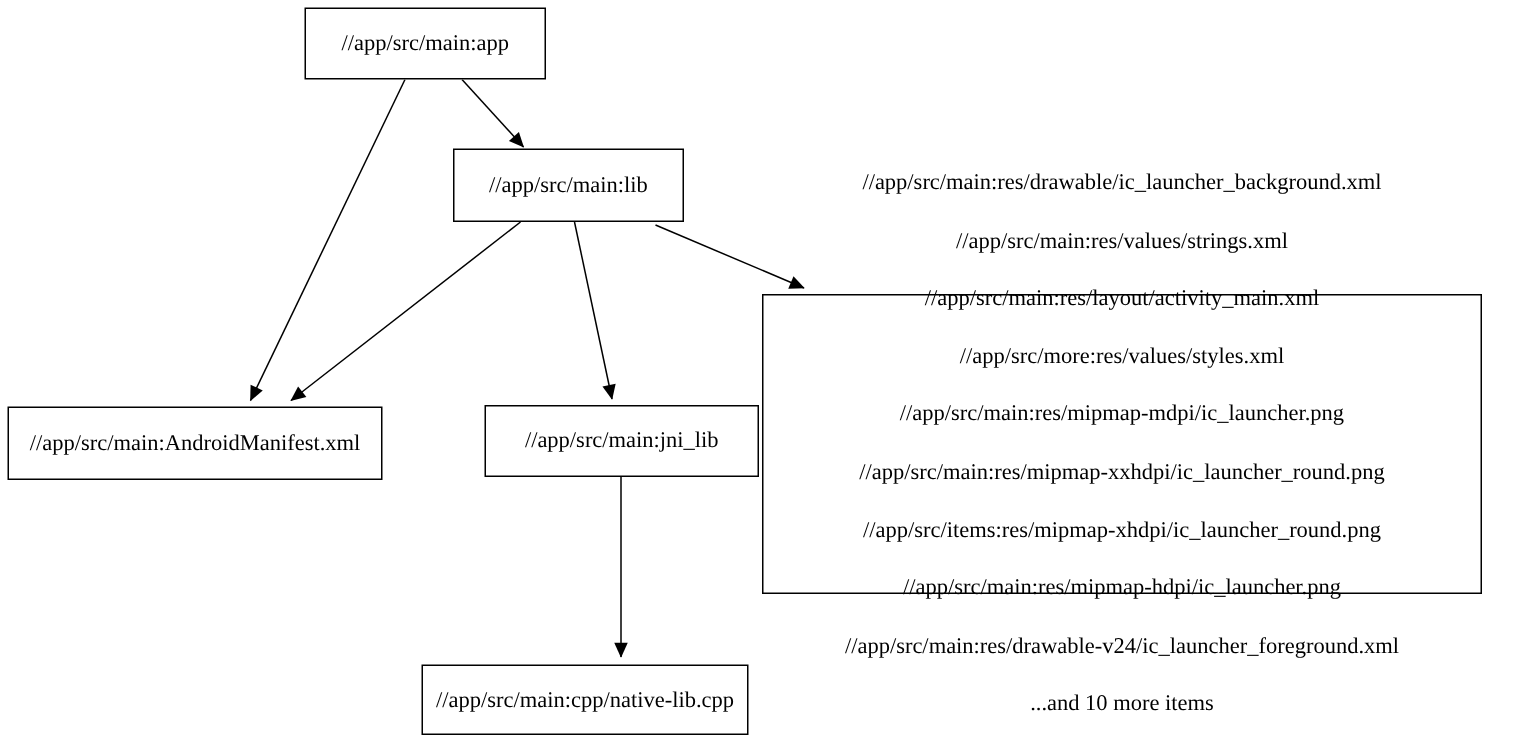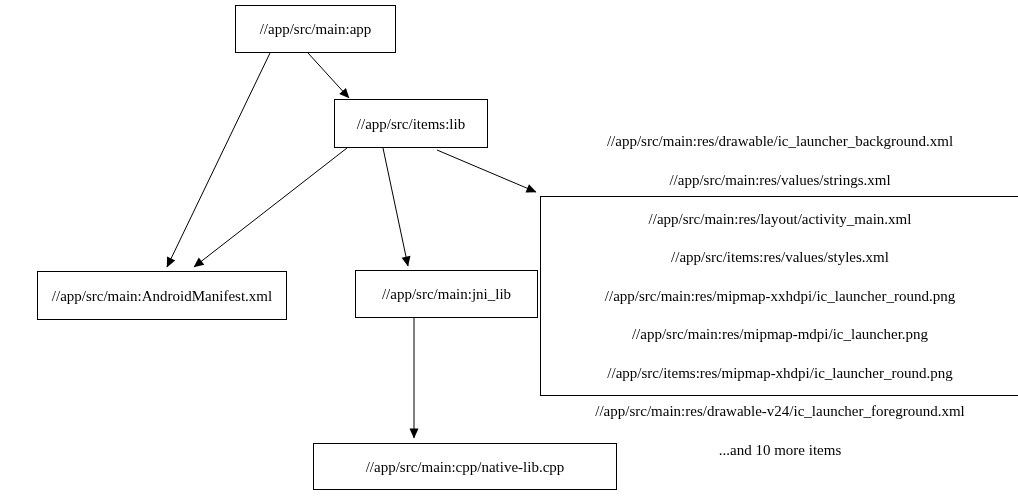--- a/index.html
+++ b/index.html
@@ -33,37 +33,36 @@
     box-sizing: border-box;
     border: 1px solid #000000;
     background: #ffffff;
     display: flex;
     align-items: center;
     justify-content: center;
     text-align: center;
     font-size: 15px;
     line-height: 1.2;
     white-space: nowrap;
-    margin-left: 32px;
   }
   .node.multiline {
     flex-direction: column;
     justify-content: center;
     line-height: 18.6px;
   }
   .node.multiline .res-line {
     white-space: nowrap;
   }
   
   .node-app        { left: 203px; top: 5px;   width: 161px; height: 48px; }
   .node-lib        { left: 302px; top: 99px;  width: 154px; height: 49px; }
   .node-manifest   { left: 5px;   top: 271px; width: 250px; height: 49px; }
   .node-jni-lib    { left: 323px; top: 270px; width: 183px; height: 48px; }
   .node-res-files  { left: 508px; top: 196px; width: 480px; height: 200px; font-size: 15px; gap: 20px; }
-  .node-native-lib { left: 281px; top: 443px; width: 304px; height: 47px; }
+  .node-native-lib { left: 281px; top: 443px; width: 218px; height: 47px; }
 </style>
 </head>
 <body>
 
 <div class="canvas">
 
   <svg class="edges-layer" width="1018" height="496" viewBox="0 0 1018 496" xmlns="http://www.w3.org/2000/svg">
     <defs>
       <marker id="arrowhead" markerUnits="userSpaceOnUse" markerWidth="13" markerHeight="10" viewBox="0 0 10 10" refX="9.5" refY="5" orient="auto">
         <path d="M0,0.5 L10,5 L0,9.5 z" fill="#000000"></path>
@@ -75,39 +74,40 @@
     <line class="edge" x1="383" y1="148" x2="408" y2="266" marker-end="url(#arrowhead)"></line>
     <line class="edge" x1="437" y1="150" x2="536" y2="192" marker-end="url(#arrowhead)"></line>
     <line class="edge" x1="414" y1="318" x2="414" y2="438" marker-end="url(#arrowhead)"></line>
   </svg>
 
   <div class="node node-app">
     <span>//app/src/main:app</span>
   </div>
 
   <div class="node node-lib">
-    <span>//app/src/items:lib</span>
+    <span>//app/src/main:lib</span>
   </div>
 
   <div class="node node-manifest">
     <span>//app/src/main:AndroidManifest.xml</span>
   </div>
 
   <div class="node node-jni-lib">
     <span>//app/src/main:jni_lib</span>
   </div>
 
   <div class="node multiline node-res-files">
     <div class="res-line">//app/src/main:res/drawable/ic_launcher_background.xml</div>
     <div class="res-line">//app/src/main:res/values/strings.xml</div>
     <div class="res-line">//app/src/main:res/layout/activity_main.xml</div>
-    <div class="res-line">//app/src/items:res/values/styles.xml</div>
+    <div class="res-line">//app/src/more:res/values/styles.xml</div>
+    <div class="res-line">//app/src/main:res/mipmap-mdpi/ic_launcher.png</div>
     <div class="res-line">//app/src/main:res/mipmap-xxhdpi/ic_launcher_round.png</div>
-    <div class="res-line">//app/src/main:res/mipmap-mdpi/ic_launcher.png</div>
     <div class="res-line">//app/src/items:res/mipmap-xhdpi/ic_launcher_round.png</div>
+    <div class="res-line">//app/src/main:res/mipmap-hdpi/ic_launcher.png</div>
     <div class="res-line">//app/src/main:res/drawable-v24/ic_launcher_foreground.xml</div>
     <div class="res-line">...and 10 more items</div>
   </div>
 
   <div class="node node-native-lib">
     <span>//app/src/main:cpp/native-lib.cpp</span>
   </div>
 
 </div>
 

